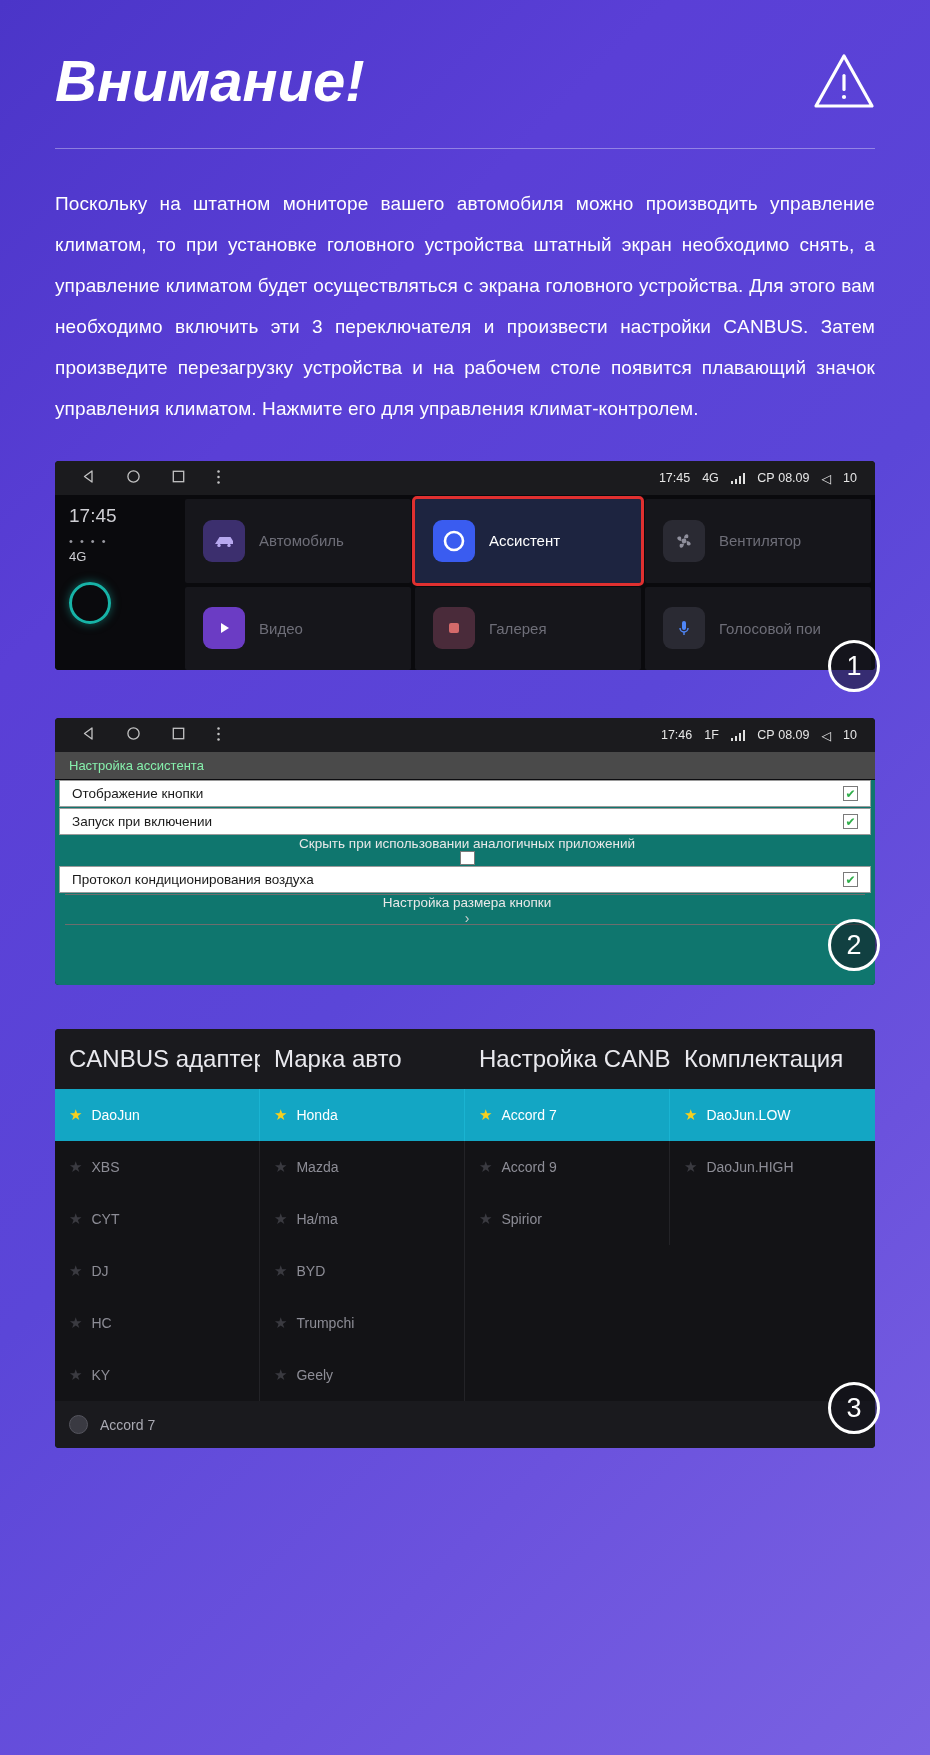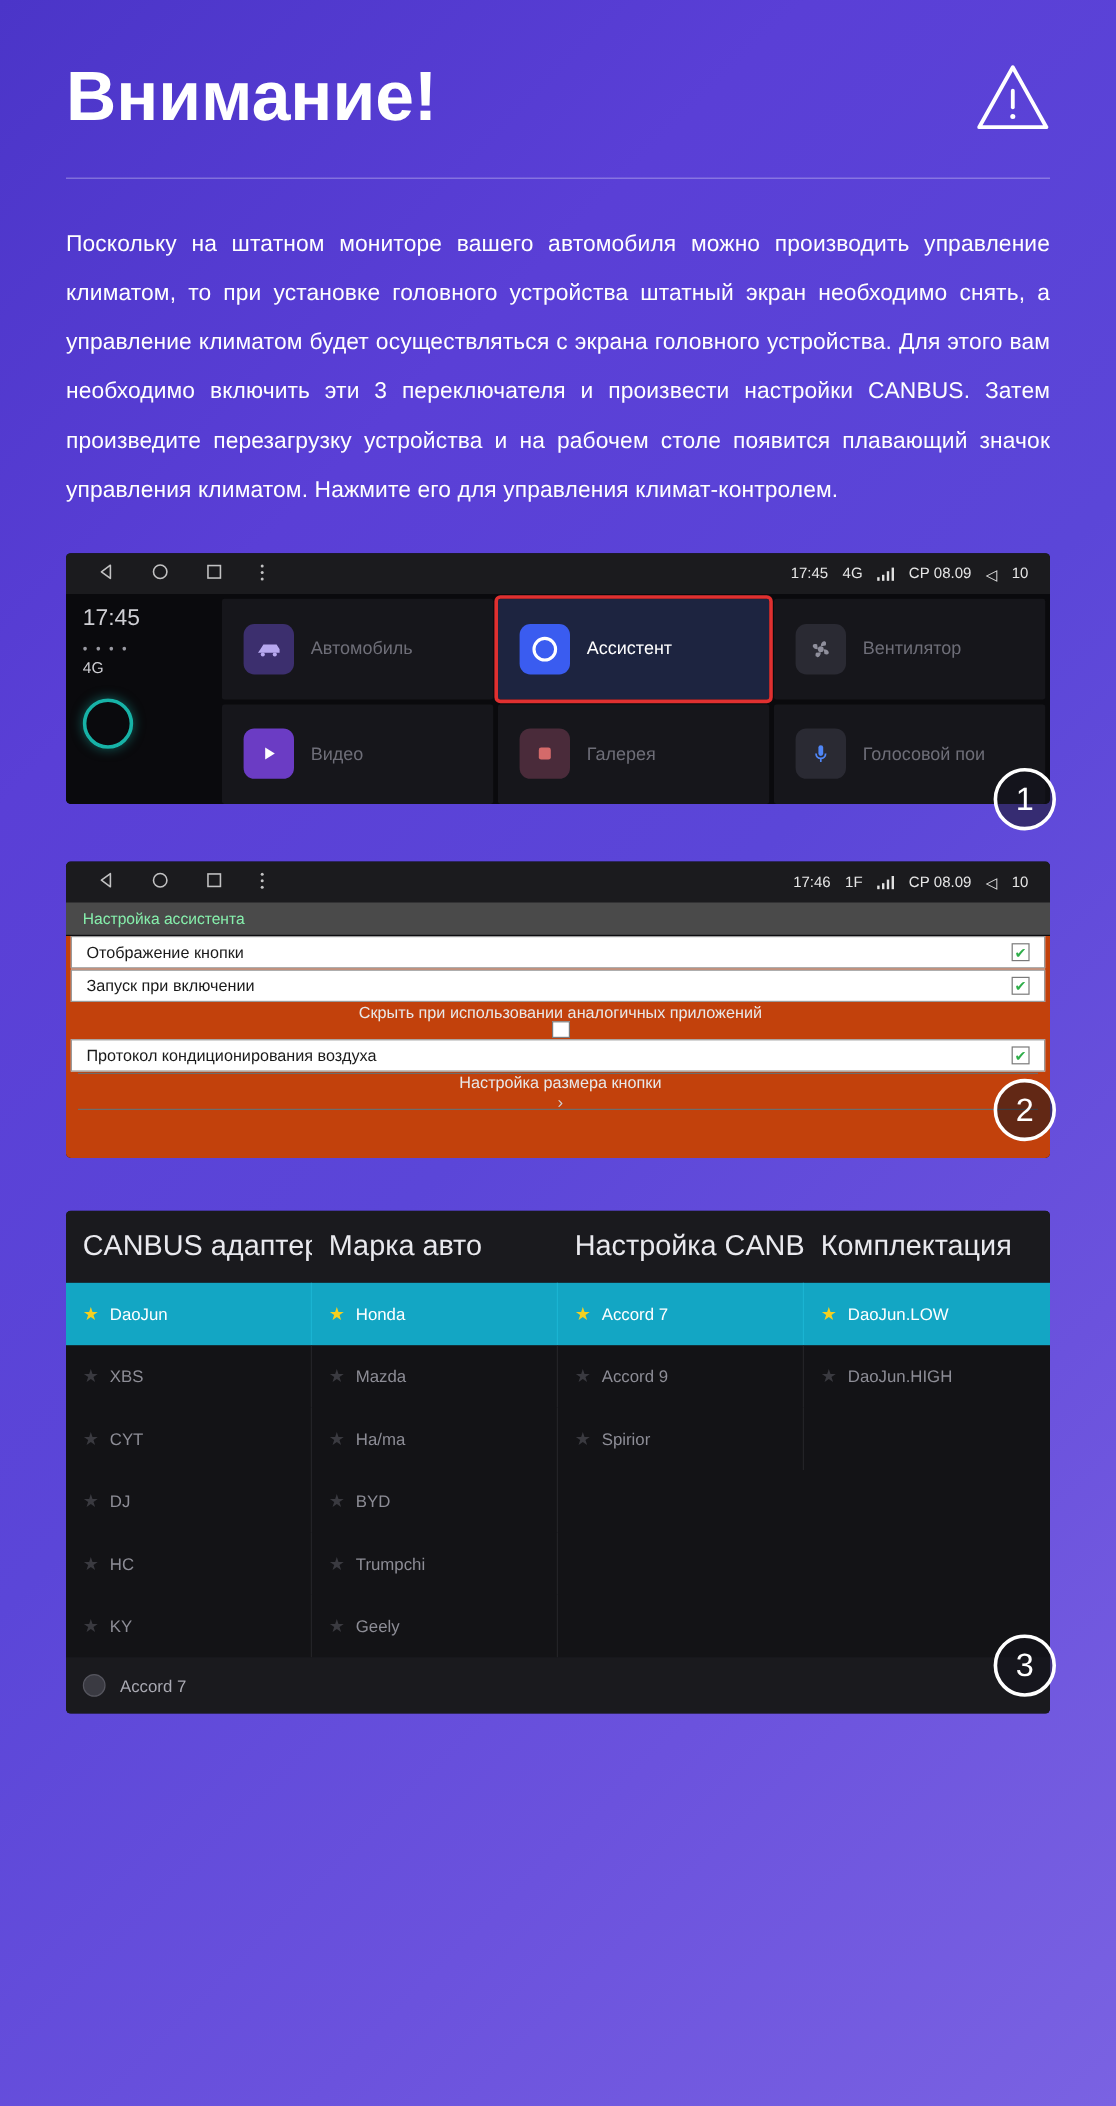--- a/index.html
+++ b/index.html
@@ -19,20 +19,21 @@
     padding: 0 55px;
     position: relative;
   }
 
   
   .header {
     display: flex;
     align-items: center;
     justify-content: space-between;
     padding-top: 52px;
+    font-style: italic;
   }
   .title {
     font-size: 58px;
     font-weight: bold;
     letter-spacing: 0px;
     line-height: 1;
   }
   .warn-icon { width: 62px; height: 58px; }
   .divider {
     margin-top: 38px;
@@ -126,21 +127,21 @@
     color: #ffffff;
     z-index: 3;
   }
   .tile.selected .tile-ico { background: #3a5cf0; }
 
   
   .set-title {
     background: #4a4a4a; color: #86efac;
     font-size: 13px; padding: 6px 14px;
   }
-  .set-list { background: #c2410c; padding-bottom: 40px; }
+  .set-list { background: #0f766e; padding-bottom: 60px; }
   .set-row {
     display: flex; align-items: center;
     justify-content: space-between;
     padding: 0 12px;
     height: 29px;
     font-size: 13.5px;
     color: #efefef;
   }
   .set-row.boxed {
     background: #ffffff; color: #1a1a1a;

